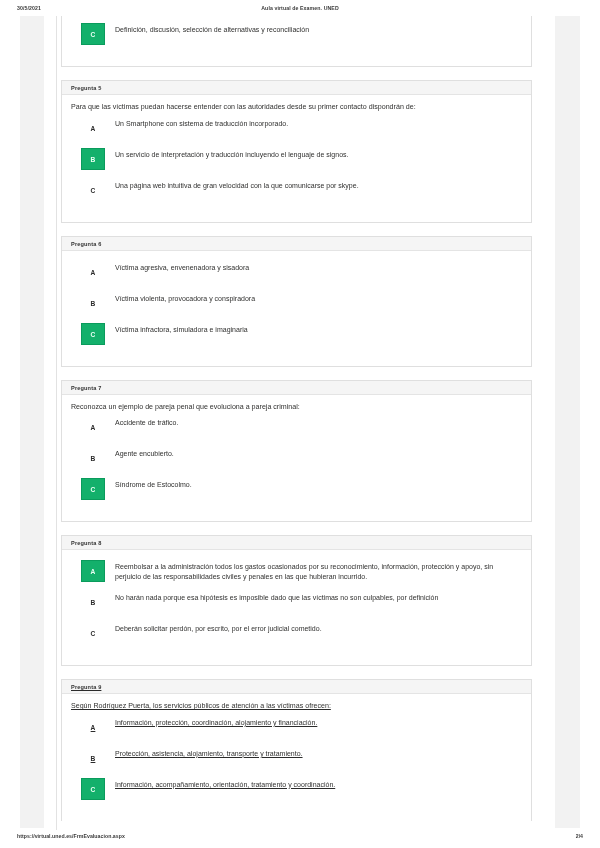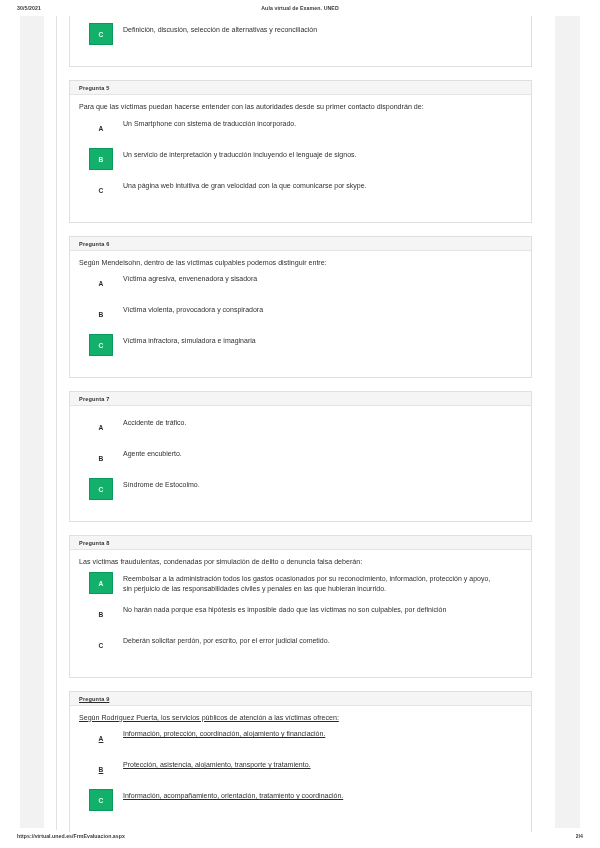--- a/index.html
+++ b/index.html
@@ -74,21 +74,21 @@
   .side-band.right { left: 555px; width: 25px; }
 
   
   .content {
     position: absolute;
     left: 56px;
     top: 16px;
     width: 476px;
     bottom: 18px;
     border-left: 1px solid #e2e2e2;
-    padding-left: 12px;
+    padding-left: 4px;
     box-sizing: border-box;
   }
 
   
   .qcard {
     border: 1px solid #dfdfdf;
     background: #ffffff;
     margin-bottom: 13px;
     box-sizing: border-box;
   }
@@ -201,56 +201,55 @@
         </div>
         <div class="opt">
           <div class="opt-letter">C</div>
           <div class="opt-text">Una página web intuitiva de gran velocidad con la que comunicarse por skype.</div>
         </div>
       </div>
     </div>
     <div class="qcard">
       <div class="qcard-head">Pregunta 6</div>
       <div class="qcard-body">
-        <p class="qtext">Según Mendelsohn, dentro de las víctimas culpables podemos distinguir entre:</p>
         <div class="opt">
           <div class="opt-letter">A</div>
           <div class="opt-text">Víctima agresiva, envenenadora y sisadora</div>
         </div>
         <div class="opt">
           <div class="opt-letter">B</div>
           <div class="opt-text">Víctima violenta, provocadora y conspiradora</div>
         </div>
         <div class="opt">
           <div class="opt-letter selected"><span>C</span></div>
           <div class="opt-text">Víctima infractora, simuladora e imaginaria</div>
         </div>
       </div>
     </div>
     <div class="qcard">
       <div class="qcard-head">Pregunta 7</div>
       <div class="qcard-body">
+        <p class="qtext">Reconozca un ejemplo de pareja penal que evoluciona a pareja criminal:</p>
         <div class="opt">
           <div class="opt-letter">A</div>
           <div class="opt-text">Accidente de tráfico.</div>
         </div>
         <div class="opt">
           <div class="opt-letter">B</div>
           <div class="opt-text">Agente encubierto.</div>
         </div>
         <div class="opt">
           <div class="opt-letter selected"><span>C</span></div>
           <div class="opt-text">Síndrome de Estocolmo.</div>
         </div>
       </div>
     </div>
     <div class="qcard">
       <div class="qcard-head">Pregunta 8</div>
       <div class="qcard-body">
-        <p class="qtext">Las víctimas fraudulentas, condenadas por simulación de delito o denuncia falsa deberán:</p>
         <div class="opt">
           <div class="opt-letter selected"><span>A</span></div>
           <div class="opt-text">Reembolsar a la administración todos los gastos ocasionados por su reconocimiento, información, protección y apoyo, sin perjuicio de las responsabilidades civiles y penales en las que hubieran incurrido.</div>
         </div>
         <div class="opt">
           <div class="opt-letter">B</div>
           <div class="opt-text">No harán nada porque esa hipótesis es imposible dado que las víctimas no son culpables, por definición</div>
         </div>
         <div class="opt">
           <div class="opt-letter">C</div>

